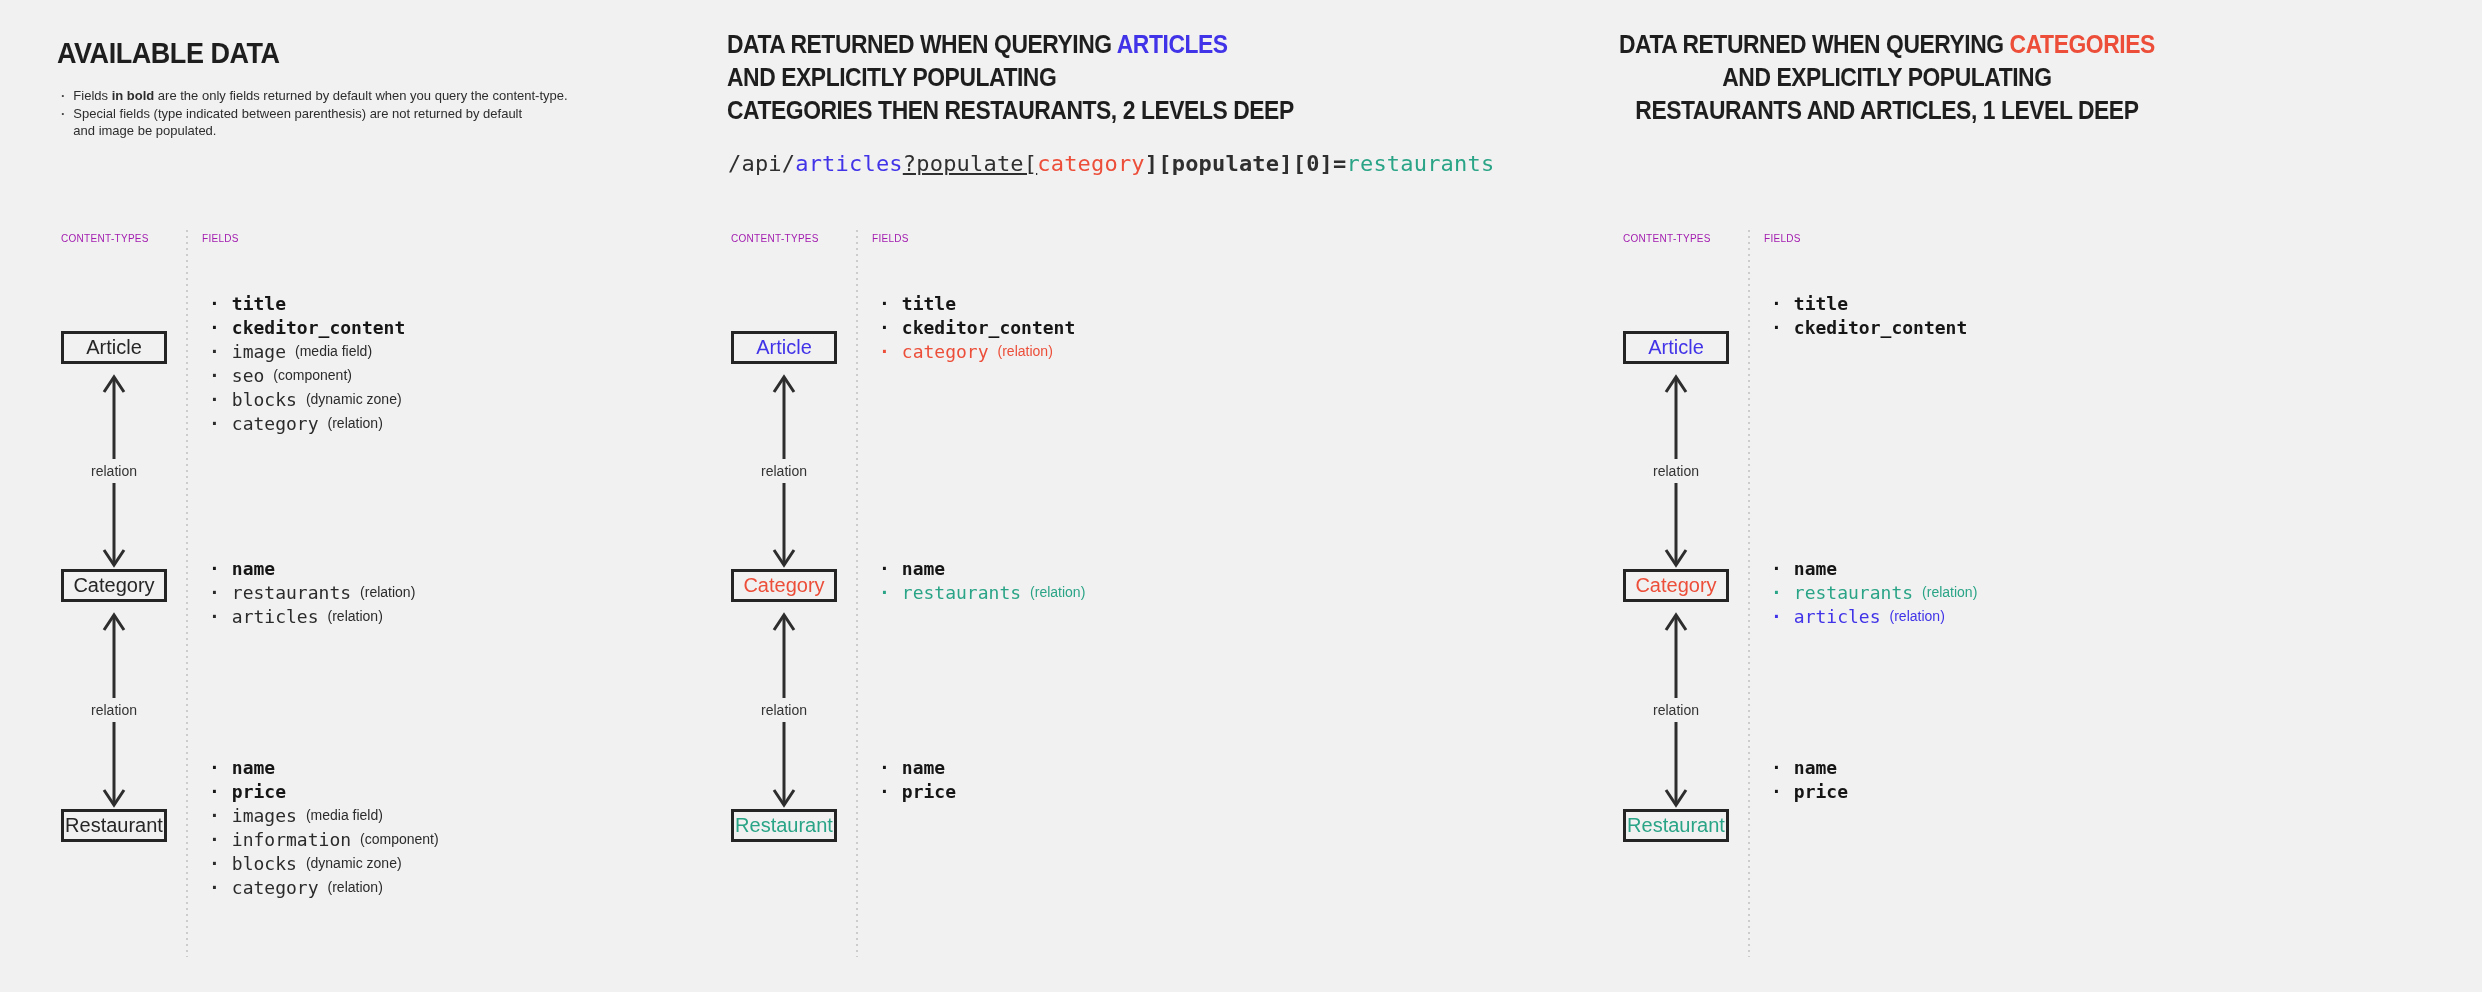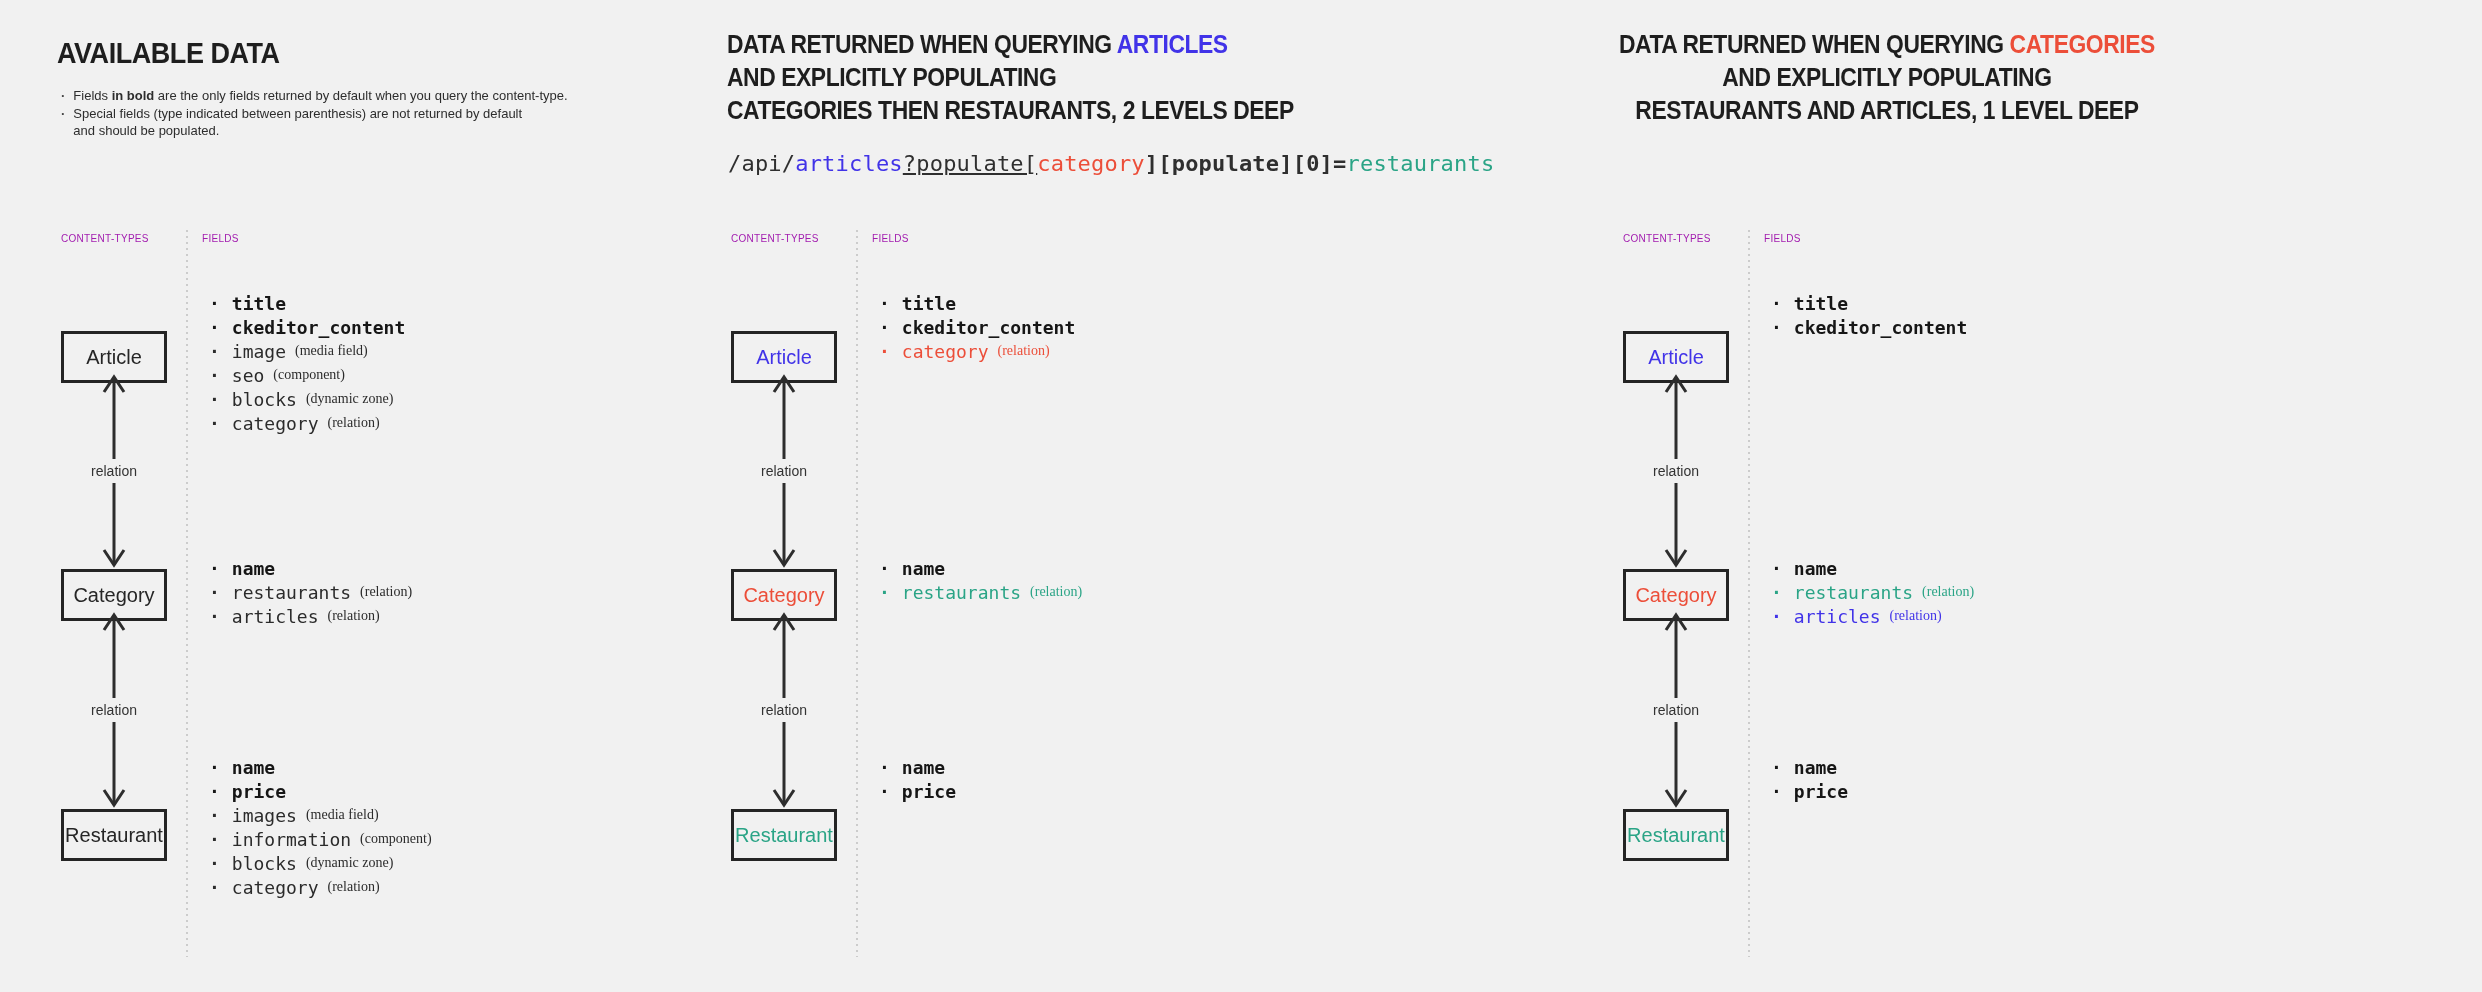--- a/index.html
+++ b/index.html
@@ -27,56 +27,56 @@
   .codeline { position:absolute; left:1px; top:151px; font-family:"DejaVu Sans Mono", monospace;
               font-size:22px; letter-spacing:0.2px; white-space:nowrap; color:#2f2f2f; }
 
   
   .dlabel { position:absolute; top:233px; font-size:10px; color:#a21caf; letter-spacing:0.3px; }
   .ct-label { left:4px; }
   .fl-label { left:145px; }
   .dotline { position:absolute; left:129px; top:230px; width:2px; height:727px;
              background:repeating-linear-gradient(to bottom,#cccccc 0 2px,transparent 2px 6px); }
 
-  .nodebox { position:absolute; left:4px; width:106px; height:52px; border:3px solid #242424;
+  .nodebox { position:absolute; left:4px; width:106px; height:33px; border:3px solid #242424;
              box-sizing:border-box; display:flex; align-items:center; justify-content:center;
              background:#f1f1f1; }
   .nb1 { top:331px; } .nb2 { top:569px; } .nb3 { top:809px; }
   .nodelabel { font-size:20px; white-space:nowrap; }
 
   .connector { position:absolute; left:42px; width:30px; }
   .cn1 { top:374px; height:194px; }
   .cn2 { top:612px; height:196px; }
   .connector svg { display:block; }
   .rel-label { position:absolute; left:50%; top:50%; transform:translate(-50%,-50%);
                background:#f1f1f1; font-size:14px; color:#333; padding:4px 2px; white-space:nowrap; }
 
   .fgroup { position:absolute; left:152px; }
   .fg1 { top:291px; } .fg2 { top:556px; } .fg3 { top:755px; }
   .frow { display:flex; align-items:center; height:24px; font-family:"DejaVu Sans Mono", monospace;
           font-size:18px; color:#2b2b2b; white-space:nowrap; }
   .frow::before { content:"·"; font-weight:700; margin-right:12px; font-size:18px; }
   .frow.bold { font-weight:700; color:#161616; }
-  .ftype { font-family:Liberation Serif, serif; font-size:14px; margin-left:9px; font-weight:400; }
+  .ftype { font-family:Liberation Sans, sans-serif; font-size:14px; margin-left:9px; font-weight:400; }
 </style>
 </head>
 <body>
 
 <div class="canvas">
 
   <div class="col" id="col1">
     <h1 class="h1">AVAILABLE DATA</h1>
     <div class="notes">
       <div class="note">
         <span><span>Fields </span><b>in bold</b><span> are the only fields returned by default when you query the content-type.</span></span>
       </div>
       <div class="note">
         <span>
             <span class="nline">Special fields (type indicated between parenthesis) are not returned by default</span>
-            <span class="nline">and should be populated.</span>
+            <span class="nline">and image be populated.</span>
           </span>
       </div>
     </div>
 
     <div class="dlabel ct-label">CONTENT-TYPES</div>
     <div class="dotline"></div>
     <div class="dlabel fl-label">FIELDS</div>
 
     <div class="nodebox nb1">
       <span class="nodelabel" style="color: rgb(38, 38, 38);">Article</span>

